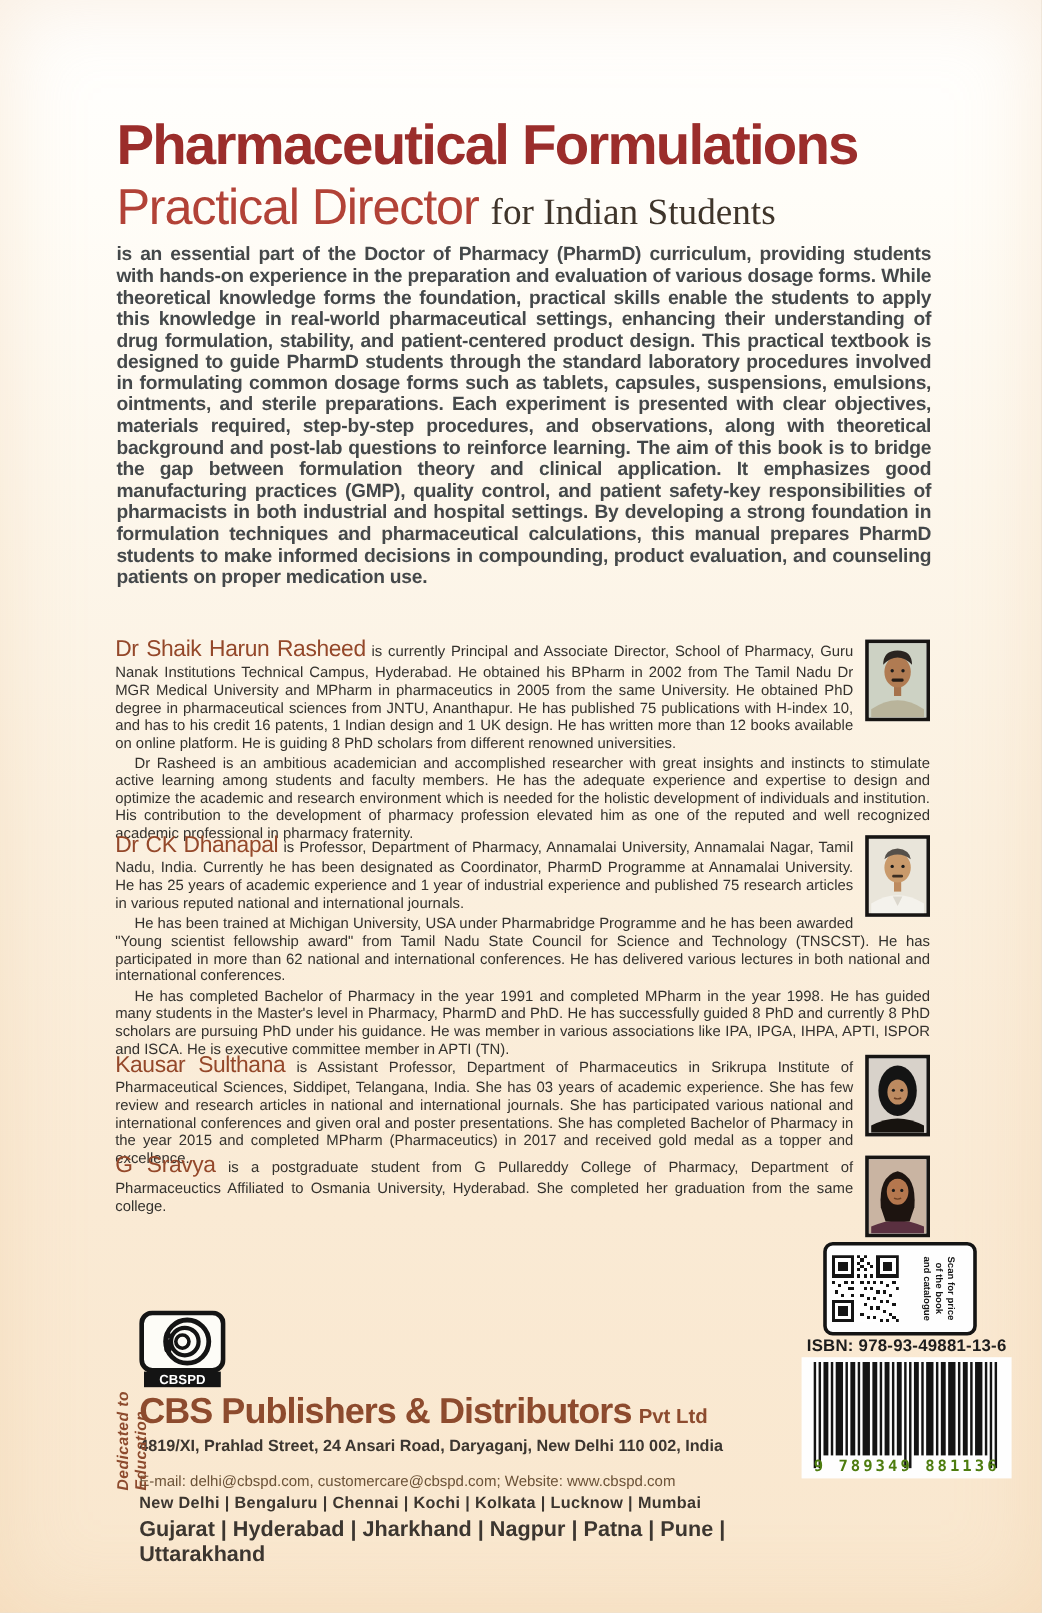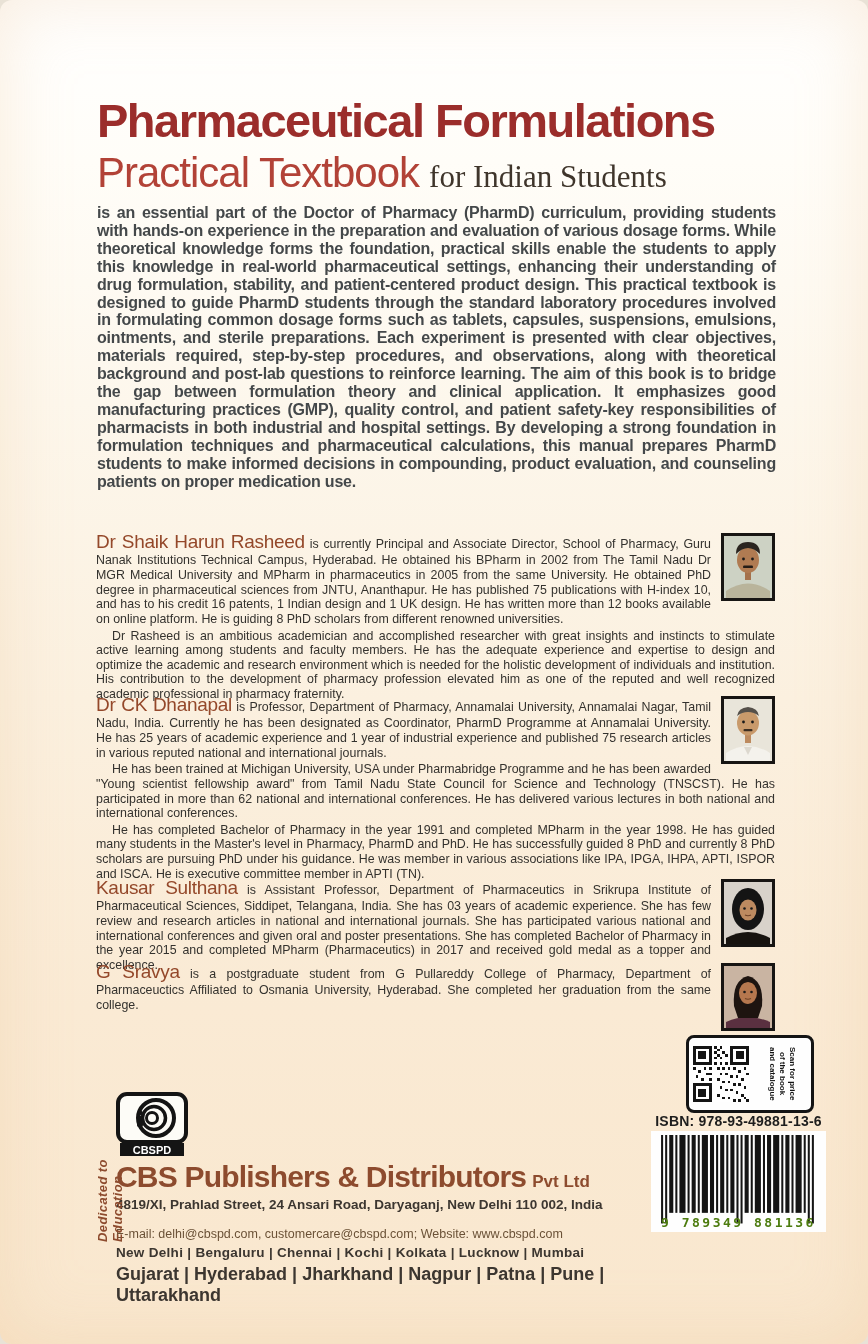--- a/index.html
+++ b/index.html
@@ -1,21 +1,20 @@
 <!DOCTYPE html>
 <html><head>
 <meta charset="utf-8">
 <style>
   html,body { margin:0; padding:0; background:#e9e2d6; }
   .page {
     position:relative; width:868px; height:1344px; margin:0 auto; overflow:hidden;
     background:linear-gradient(180deg,#ffffff 0%,#fffdf8 12%,#fdf7ec 30%,#fbf0df 52%,#faead4 75%,#f9e7ce 100%);
     box-shadow: inset 0 0 70px rgba(235,190,140,0.28);
     font-family:"Liberation Sans", sans-serif;
-    border-radius:12px;
   }
   
   .title-block { position:absolute; left:97px; top:96px; width:690px; }
   .title {
     margin:0; font-size:47px; font-weight:bold; letter-spacing:-1.5px;
     color:#9b2d2b; line-height:1.05; white-space:nowrap;
   }
   .subtitle-line { margin-top:4px; white-space:nowrap; }
   .subtitle {
     font-size:42px; font-weight:normal; letter-spacing:-1px; color:#b24237;
@@ -66,39 +65,39 @@
   .pub-col { margin-left:4px; }
   .pub-logo { width:72px; height:66px; display:block; }
   .pub-name-line { margin-top:2px; white-space:nowrap; }
   .pub-name { font-size:30px; font-weight:bold; color:#8d4b2e; letter-spacing:-0.8px; }
   .pub-name-suffix { font-size:17px; font-weight:bold; color:#8d4b2e; margin-left:6px; }
   .pub-address { font-size:13.5px; font-weight:bold; color:#3c3630; margin-top:3px; }
   .pub-contact { font-size:12.5px; color:#6b5237; margin-top:15px; }
   .pub-cities1 { font-size:13.5px; font-weight:bold; color:#3c3630; margin-top:4px; letter-spacing:0.3px; }
   .pub-cities2 { font-size:18px; font-weight:bold; color:#3c3630; margin-top:4px; }
   
-  .isbn-block { position:absolute; left:651px; top:1113px; width:175px; }
+  .isbn-block { position:absolute; left:668px; top:1113px; width:175px; }
   .isbn-label { font-size:14px; font-weight:bold; color:#1d1d1d; text-align:center; letter-spacing:0.2px; }
   .barcode-box { background:#fefefe; margin-top:2px; padding:4px 6px 2px 6px; }
   .barcode-box svg { display:block; width:100%; height:92px; }
   .barcode-digits {
     font-family:"DejaVu Sans Mono", monospace; font-size:13px; font-weight:bold;
     color:#4d7c0f; letter-spacing:2.5px; margin-top:-12px; text-align:center;
     position:relative;
   }
 </style>
 </head>
 <body>
 
 <div class="page">
 
   <div class="title-block">
     <h1 class="title">Pharmaceutical Formulations</h1>
     <div class="subtitle-line">
-      <span class="subtitle">Practical Textbook</span><span class="subtitle-suffix">for Indian Students</span>
+      <span class="subtitle">Practical Director</span><span class="subtitle-suffix">for Indian Students</span>
     </div>
   </div>
 
   <div class="description">is an essential part of the Doctor of Pharmacy (PharmD) curriculum, providing students with hands-on experience in the preparation and evaluation of various dosage forms. While theoretical knowledge forms the foundation, practical skills enable the students to apply this knowledge in real-world pharmaceutical settings, enhancing their understanding of drug formulation, stability, and patient-centered product design. This practical textbook is designed to guide PharmD students through the standard laboratory procedures involved in formulating common dosage forms such as tablets, capsules, suspensions, emulsions, ointments, and sterile preparations. Each experiment is presented with clear objectives, materials required, step-by-step procedures, and observations, along with theoretical background and post-lab questions to reinforce learning. The aim of this book is to bridge the gap between formulation theory and clinical application. It emphasizes good manufacturing practices (GMP), quality control, and patient safety-key responsibilities of pharmacists in both industrial and hospital settings. By developing a strong foundation in formulation techniques and pharmaceutical calculations, this manual prepares PharmD students to make informed decisions in compounding, product evaluation, and counseling patients on proper medication use.</div>
 
   <div class="bio bio-1">
     <span class="bio-photo">
       <svg viewBox="0 0 48 62">
         <rect width="48" height="62" fill="#cdd2c4"></rect>
         <path d="M2,62 L2,55 Q24,40 46,55 L46,62 Z" fill="#b9b49b"></path>

